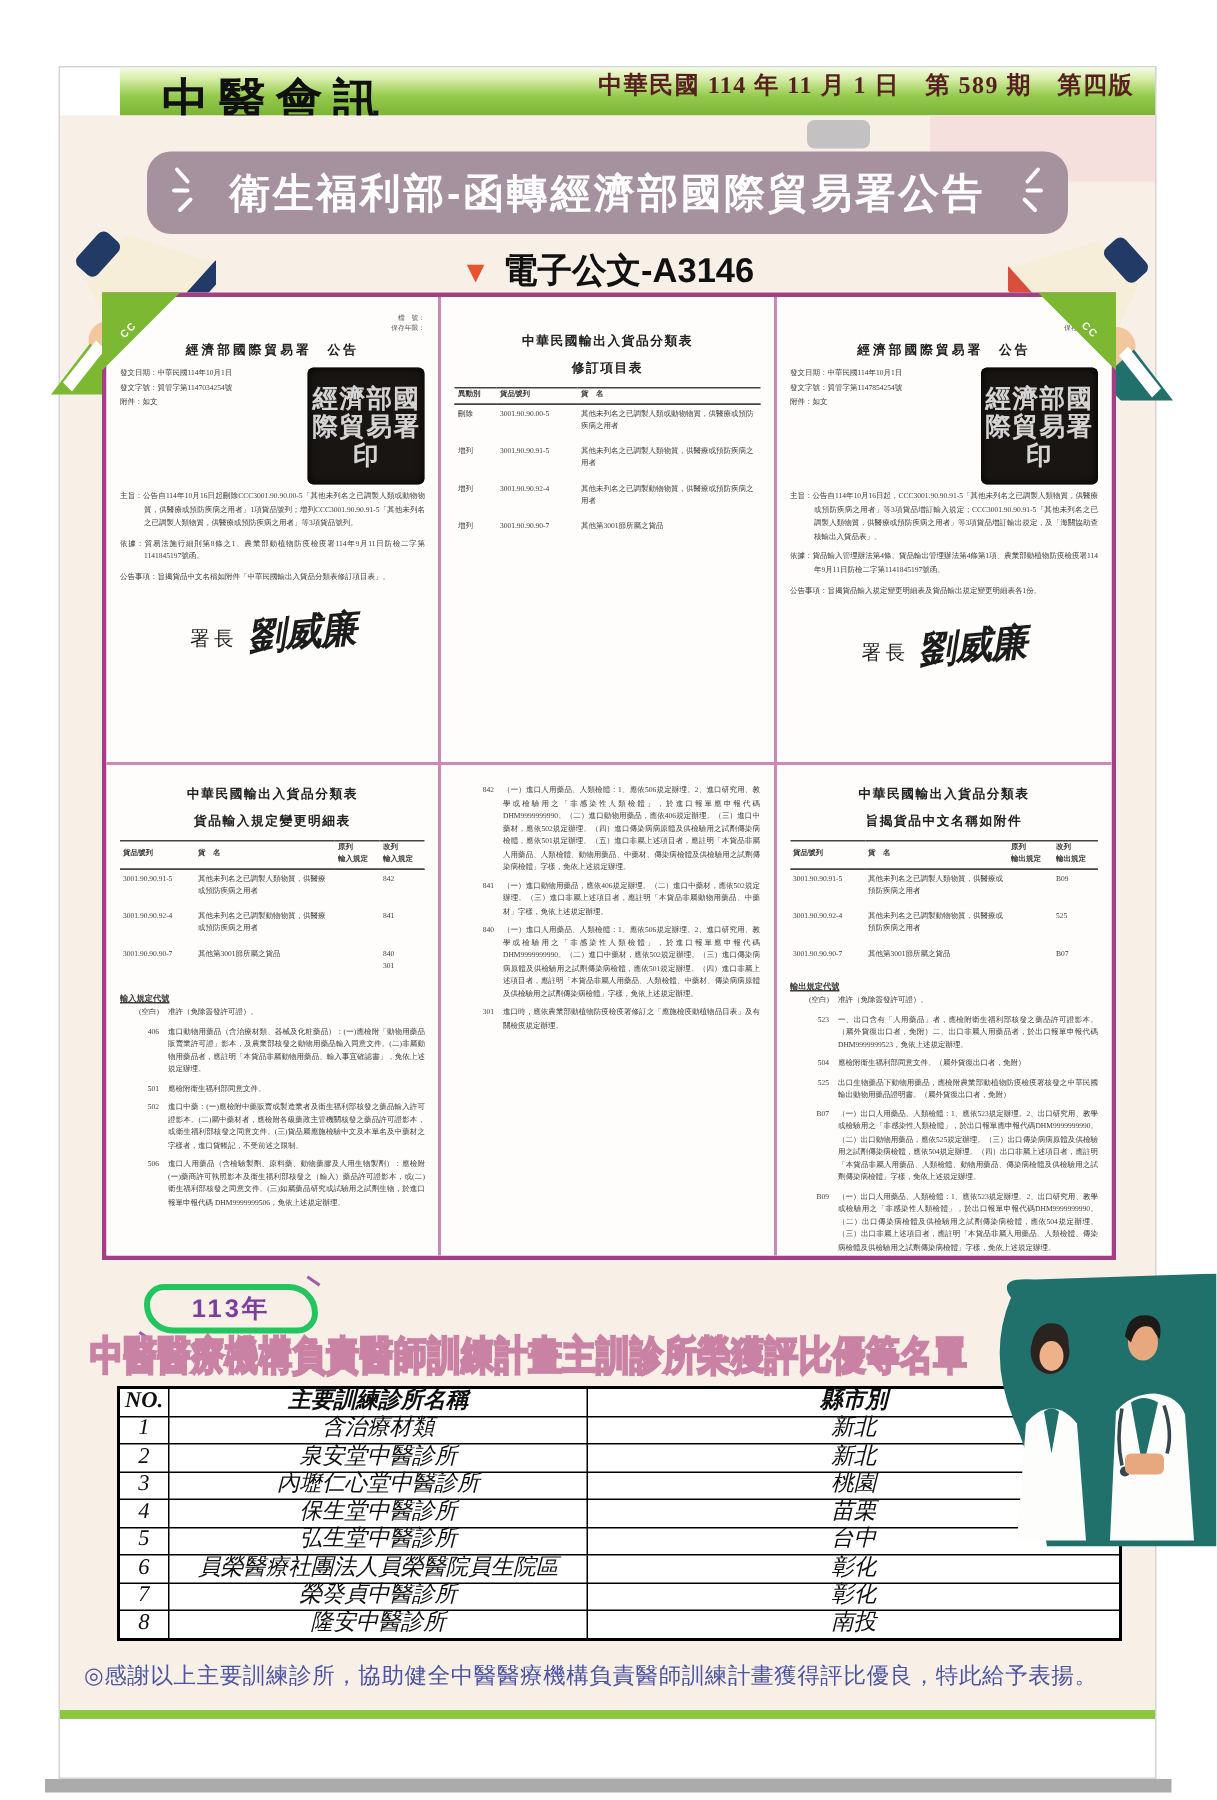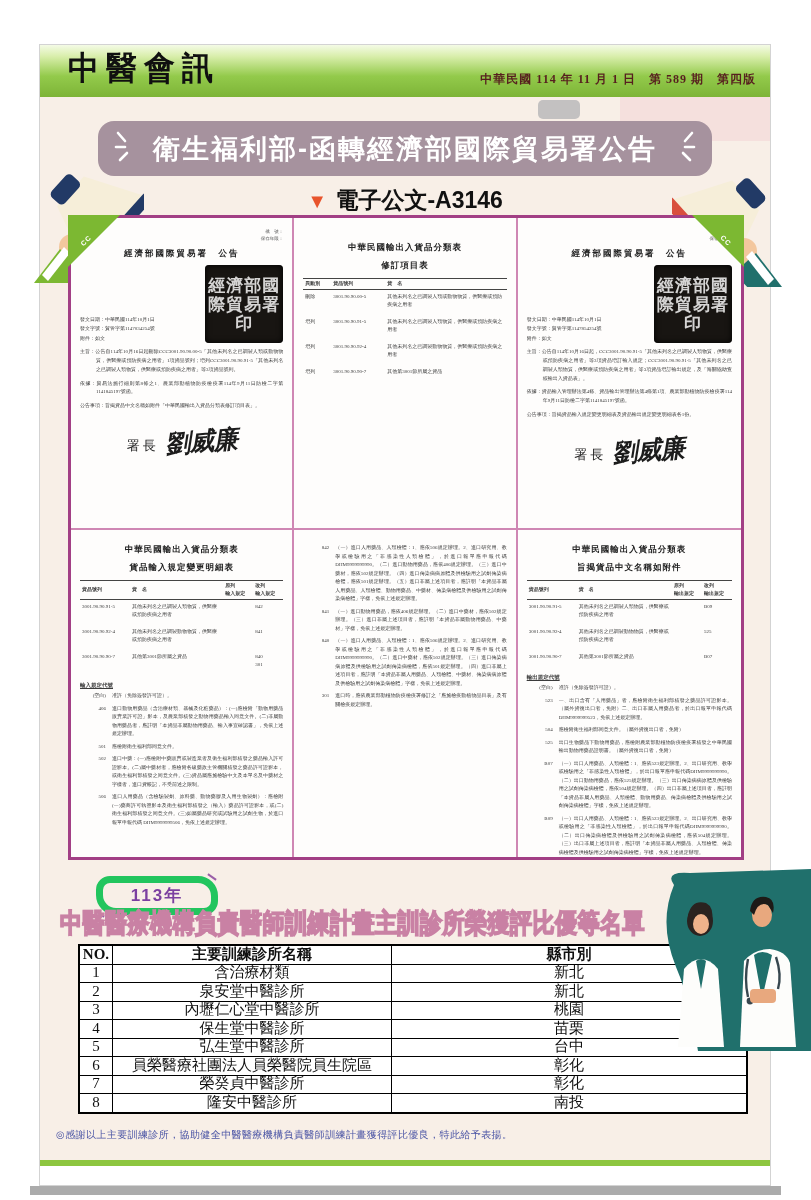--- a/index.html
+++ b/index.html
@@ -1,25 +1,25 @@
 <!DOCTYPE html>
 <html><head>
 <meta charset="utf-8">
 <style>
   html,body{margin:0;padding:0;background:#fff;}
   .page{position:relative;width:811px;height:1200px;background:#fff;overflow:hidden;
         font-family:"Liberation Sans","DejaVu Sans",sans-serif;}
   .card{position:absolute;left:39px;top:44px;width:732px;height:1142px;
         border:1px solid #d3d3d3;background:#fff;box-sizing:border-box;}
   
-  .masthead{position:relative;height:52px;
-        background:linear-gradient(180deg,#f4fbe6 0%,#d9eeab 22%,#93ca4b 60%,#7db437 100%);}
+  .masthead{position:relative;height:32px;
+        background:linear-gradient(180deg,#f4fbe6 0%,#d9eeab 22%,#93ca4b 60%,#7db437 100%);margin-left:40px;}
   .mast-title{position:absolute;left:28px;top:2px;font-size:31px;font-weight:900;
         letter-spacing:7px;color:#101010;transform:scaleY(1.05);}
-  .mast-issue{position:absolute;right:14px;bottom:9px;font-size:12px;color:#571f1f;
+  .mast-issue{position:absolute;right:14px;bottom:9px;font-size:16px;color:#571f1f;
         letter-spacing:1px;font-family:"Liberation Serif","DejaVu Serif",serif;font-weight:bold;}
   
   .content{position:relative;height:1063px;background:#f8efe7;}
   .deco-pink{position:absolute;right:0;top:0;width:150px;height:44px;background:#f5e0dd;}
   .deco-tab{position:absolute;left:498px;top:3px;width:42px;height:19px;border-radius:5px;background:#c3c1c1;}
   
   .banner{position:absolute;left:58px;top:24px;width:614px;height:55px;border-radius:16px;
         background:#a6929e;display:flex;align-items:center;justify-content:center;text-align:center;}
   .banner-title{color:#fff;font-size:27px;font-weight:900;letter-spacing:2px;white-space:nowrap;}
   .spark{position:absolute;top:8px;width:26px;height:34px;}
@@ -32,21 +32,21 @@
   
   .frame{position:absolute;left:28px;top:118px;width:676px;height:645px;box-sizing:border-box;
         border:3px solid #a23f85;background:#fdfcfb;display:grid;
         grid-template-columns:1fr 1fr 1fr;grid-template-rows:312px 1fr;}
   .cell{box-sizing:border-box;padding:10px 9px;overflow:hidden;background:#fefdfc;
         font-family:"Liberation Serif","DejaVu Serif",serif;color:#3b3b3b;}
   .cell.bR{border-right:2px solid #cf87b4;} .cell.bB{border-bottom:2px solid #cf87b4;}
   .filebox{text-align:right;font-size:4.5px;line-height:1.6;color:#555;}
   .doc-title{text-align:center;font-size:8.5px;font-weight:bold;letter-spacing:2px;margin:6px 0 5px;color:#222;}
   .doc-title.sub{margin:0 0 6px;letter-spacing:1px;}
-  .doc-head{display:flex;gap:6px;align-items:flex-end;}
+  .doc-head{display:flex;gap:6px;}
   .doc-meta{flex:1;font-size:5px;line-height:1.9;}
   .seal{width:78px;height:78px;background:#181512;border-radius:4px;display:flex;flex-wrap:wrap;
         align-items:center;justify-content:center;color:rgba(255,255,255,.82);font-weight:bold;
         font-size:17px;line-height:19px;letter-spacing:1px;text-align:center;
         filter:blur(.3px);box-shadow:inset 0 0 6px #000;}
   .doc-body{font-size:5px;line-height:1.75;margin:5px 0 0;padding-left:16px;text-indent:-16px;text-align:justify;}
   .sign{margin-top:14px;text-align:center;}
   .sign-title{font-size:13px;letter-spacing:3px;color:#222;margin-right:6px;}
   .sign-name{font-size:25px;font-weight:bold;font-style:italic;color:#1c1c1c;letter-spacing:-1px;
         display:inline-block;transform:rotate(-5deg);font-family:"DejaVu Serif",serif;}
@@ -58,37 +58,37 @@
   .code-row{display:flex;gap:6px;font-size:5px;line-height:1.7;margin-bottom:4px;}
   .code-row .cd{width:26px;flex:none;text-align:right;}
   .code-row .tx{flex:1;text-align:justify;}
   .corner{position:absolute;width:0;height:0;border-top:52px solid #7cb832;}
   .corner.tl{left:28px;top:118px;border-right:52px solid transparent;}
   .corner.tr{right:26px;top:118px;border-left:52px solid transparent;}
   .corner-txt{position:absolute;color:#fff;font-size:7px;font-weight:bold;letter-spacing:1px;}
   .corner-txt.tl{left:40px;top:140px;transform:rotate(-45deg);}
   .corner-txt.tr{right:38px;top:140px;transform:rotate(45deg);}
   
-  .badge{position:absolute;left:56px;top:779px;width:108px;height:25px;border:7px solid #22c55e;
+  .badge{position:absolute;left:56px;top:779px;width:108px;height:25px;border:4px solid #22c55e;
         border-radius:14px 20px 14px 20px;display:flex;align-items:center;justify-content:center;
         color:#7b3fa0;font-size:17px;font-weight:bold;letter-spacing:2px;background:transparent;}
   .badge:before{content:"";position:absolute;left:-8px;bottom:-7px;width:10px;height:2px;background:#9a5fa8;transform:rotate(35deg);}
   .badge:after{content:"";position:absolute;right:-6px;top:-7px;width:10px;height:2px;background:#9a5fa8;transform:rotate(35deg);}
   .award-title{position:absolute;left:20px;top:809px;font-size:22px;font-weight:900;white-space:nowrap;
         letter-spacing:.5px;color:#faf0e6;-webkit-text-stroke:1.3px #c981a4;
         text-shadow:0 0 1px #c981a4;transform:scaleY(1.2);transform-origin:left top;}
   .doctors{position:absolute;left:604px;top:772px;width:168px;height:182px;z-index:3;}
   table.award{position:absolute;left:38px;top:847px;width:670px;border-collapse:collapse;
         background:#fff;border:2px solid #000;z-index:2;
-        font-family:"Liberation Serif","DejaVu Serif",serif;color:#101010;}
+        font-family:"Liberation Serif","DejaVu Serif",serif;color:#101010;font-style:italic;}
   table.award th,table.award td{border:1px solid #000;height:17.5px;text-align:center;
         font-size:15px;padding:0 2px;line-height:1.05;}
   table.award th{font-weight:bold;}
   .col-no{width:28px;} .col-name{width:276px;} .col-county{width:352px;}
-  .note{position:absolute;left:16px;top:1031px;font-size:10px;color:#4b55a5;letter-spacing:.4px;}
+  .note{position:absolute;left:16px;top:1031px;font-size:15px;color:#4b55a5;letter-spacing:.4px;}
   
   .green-rule{height:6px;background:#8dc63f;}
   .bottom-bar{position:absolute;left:30px;top:1186px;width:751px;height:9px;background:#ababab;}
 </style>
 </head>
 <body>
 
 <div class="page">
   <div class="card">
 

